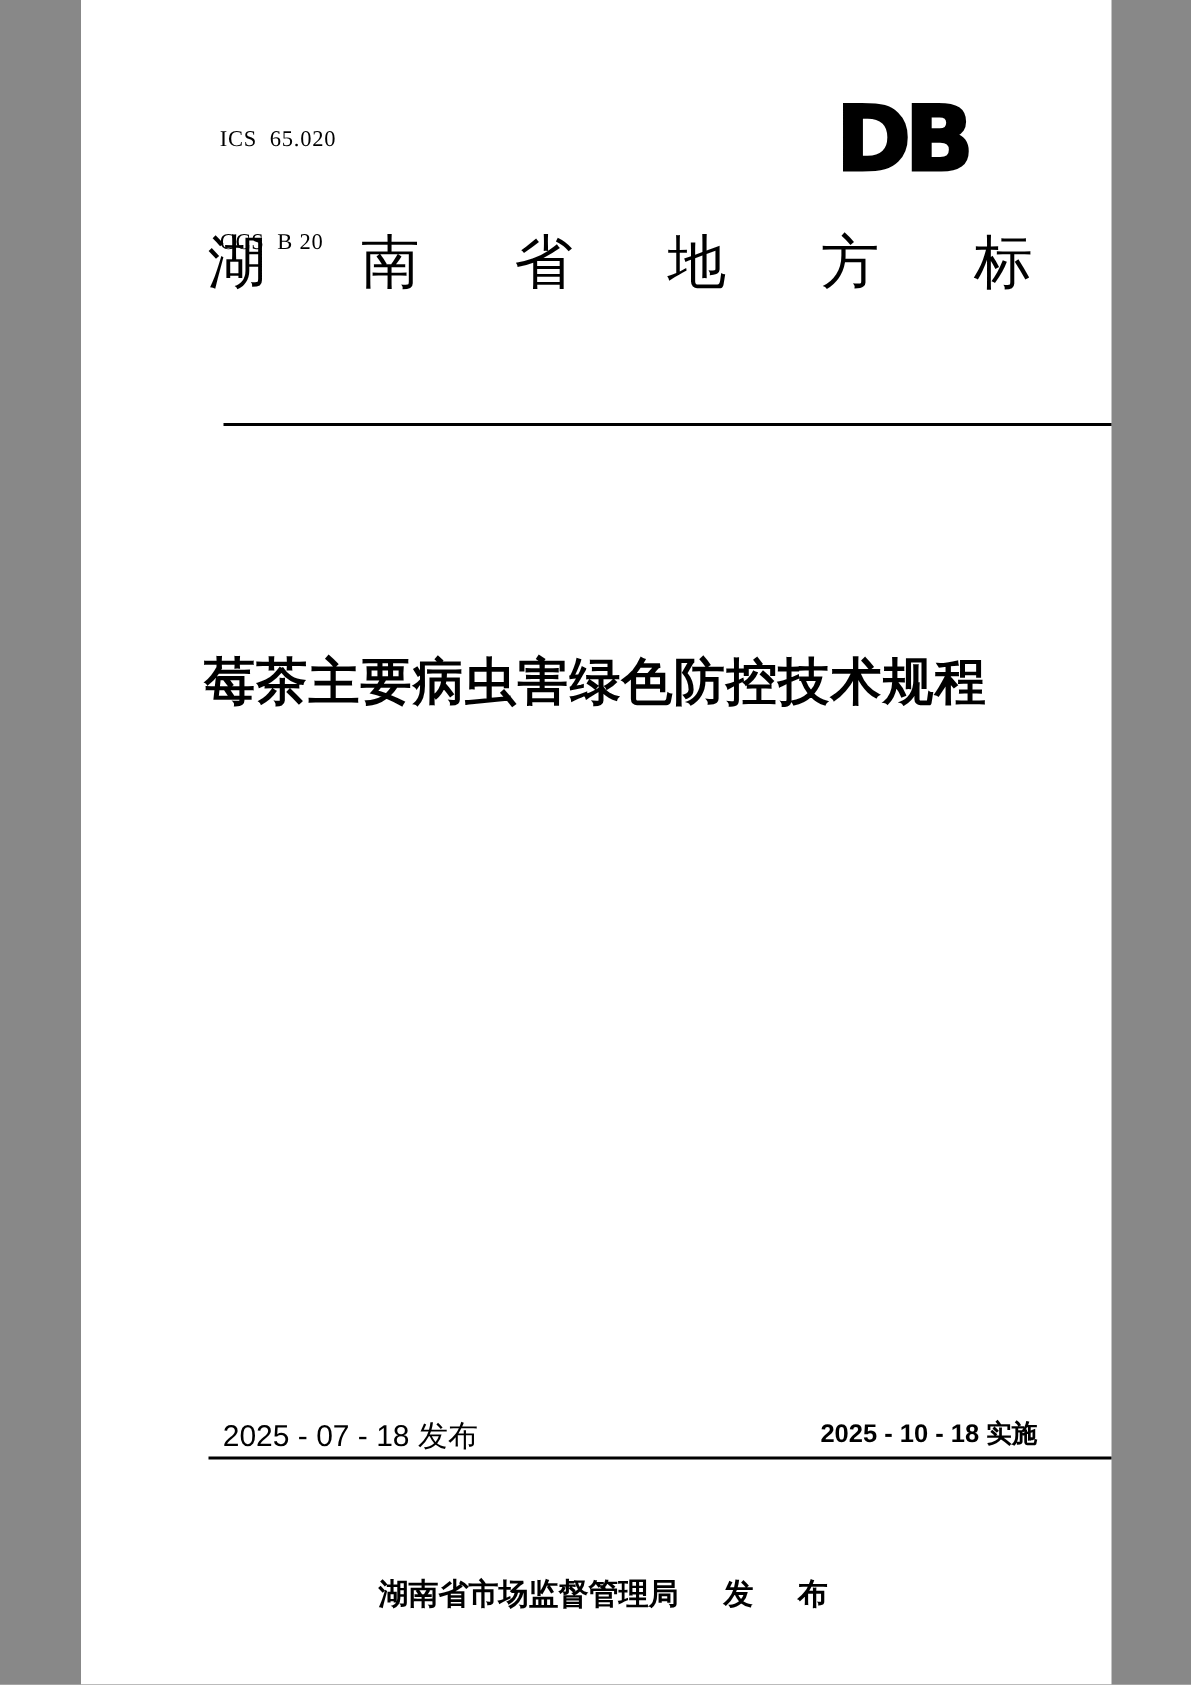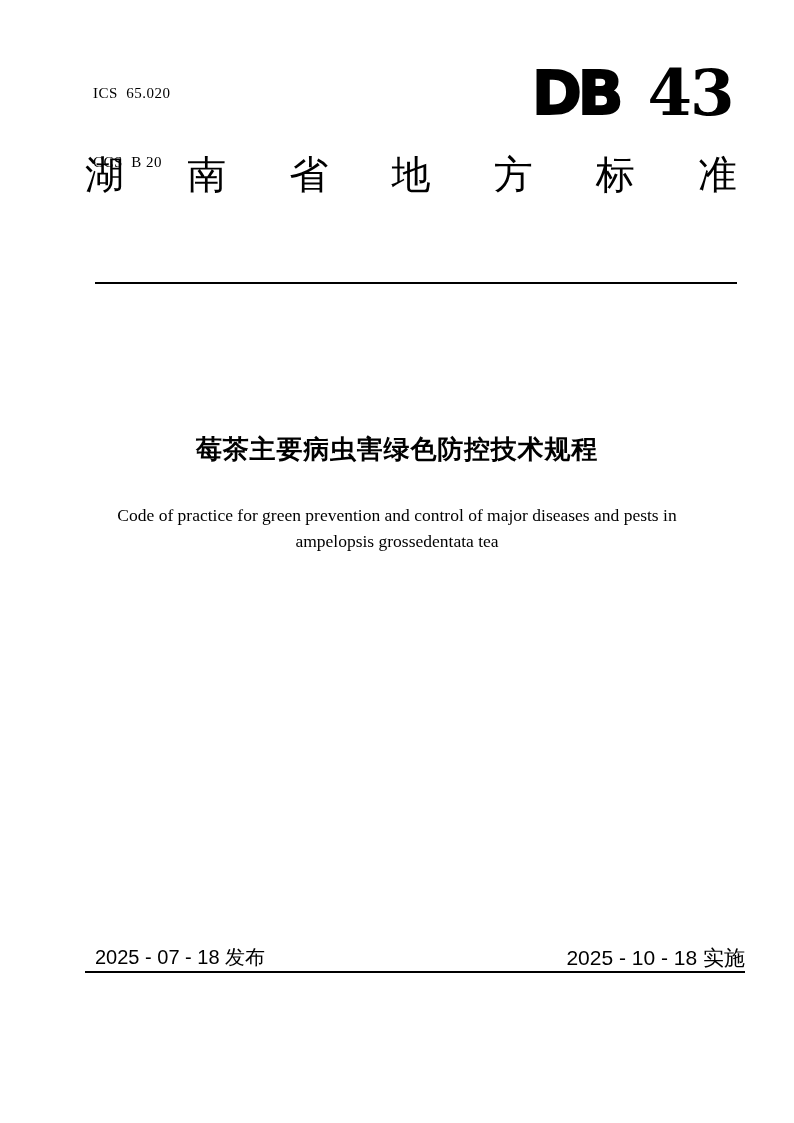--- a/index.html
+++ b/index.html
@@ -1,19 +1,19 @@
 <!DOCTYPE html>
 <html><head>
 <meta charset="utf-8">
 <style>
   * { margin: 0; padding: 0; box-sizing: border-box; }
   html, body { background: #888; }
   .page {
     position: relative;
-    width: 794px;
+    width: 687px;
     height: 1123px;
     margin: 0 auto;
     background: #ffffff;
     color: #000;
     font-family: "Liberation Sans", sans-serif;
     overflow: hidden;
   }
 
   
   .ics-block {
@@ -23,25 +23,25 @@
     font-family: "Liberation Serif", serif;
     font-size: 15px;
     line-height: 23px;
     white-space: pre;
     letter-spacing: 0.5px;
   }
 
   
   .db-logo {
     position: absolute;
-    left: 532px;
+    left: 504px;
     top: 64px;
     display: flex;
     align-items: flex-end;
-    gap: 28px;
+    gap: 10px;
     line-height: 58px;
   }
   .db-logo .db {
     font-family: "DejaVu Sans", "Liberation Sans", sans-serif;
     font-weight: bold;
     font-size: 60px;
     letter-spacing: -4px;
     -webkit-text-stroke: 2px #000;
   }
   .db-logo .code {
@@ -83,21 +83,21 @@
     background: #000;
   }
 
   
   .doc-title-zh {
     position: absolute;
     left: 0;
     top: 432px;
     width: 100%;
     text-align: center;
-    font-size: 26px;
+    font-size: 34px;
     font-weight: bold;
     letter-spacing: 0.8px;
   }
   .doc-title-en {
     position: absolute;
     left: 87px;
     top: 502px;
     width: 620px;
     text-align: center;
     font-family: "Liberation Serif", serif;
@@ -110,22 +110,23 @@
     position: absolute;
     left: 95px;
     top: 944px;
     font-size: 20px;
     white-space: pre;
   }
   .date-impl {
     position: absolute;
     right: 49px;
     top: 944px;
-    font-size: 21px;
+    font-size: 17px;
     white-space: pre;
+    font-weight: bold;
   }
   .rule-bottom {
     position: absolute;
     left: 85px;
     top: 971px;
     width: 660px;
     height: 2px;
     background: #000;
   }
 
@@ -150,39 +151,40 @@
 
 <div class="page">
 
   <div class="ics-block">
     <div>ICS  65.020</div>
     <div>CCS  B 20</div>
   </div>
 
   <div class="db-logo">
     <span class="db">DB</span>
-    <span class="code">43</span>
   </div>
 
   <div class="region-title">
     <span>湖</span>
     <span>南</span>
     <span>省</span>
     <span>地</span>
     <span>方</span>
     <span>标</span>
     <span>准</span>
   </div>
 
 
   <div class="rule-top"></div>
 
   <div class="doc-title-zh">莓茶主要病虫害绿色防控技术规程</div>
 
-  <div class="doc-title-en">Code of practice for green prevention and control of major diseases and pests in ampelopsis grossedentata tea</div>
 
   <div class="date-issue">2025 - 07 - 18 发布</div>
   <div class="date-impl">2025 - 10 - 18 实施</div>
 
   <div class="rule-bottom"></div>
 
+  <div class="publisher-line">
+    <span>湖南省市场监督管理局</span><span class="action">发 布</span>
+  </div>
 
 </div>
 
 </body></html>

